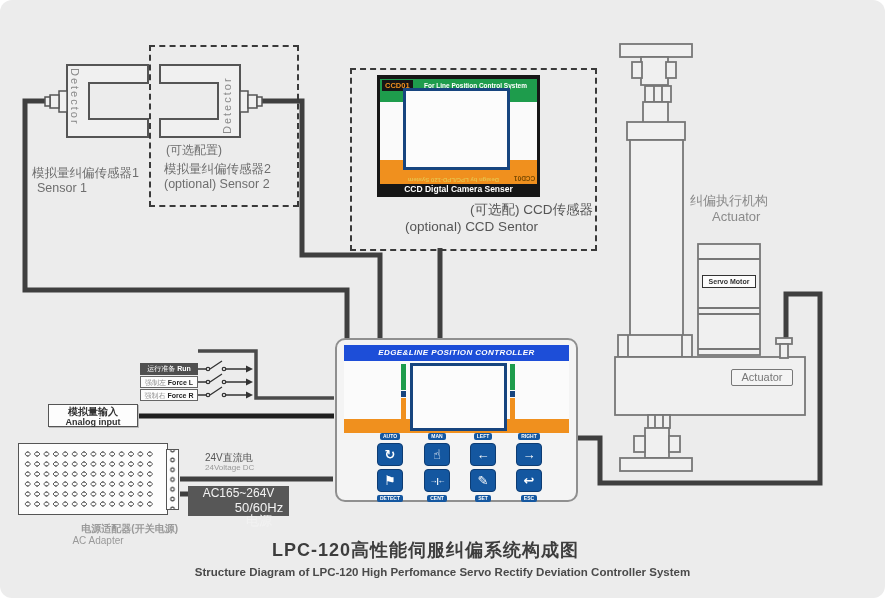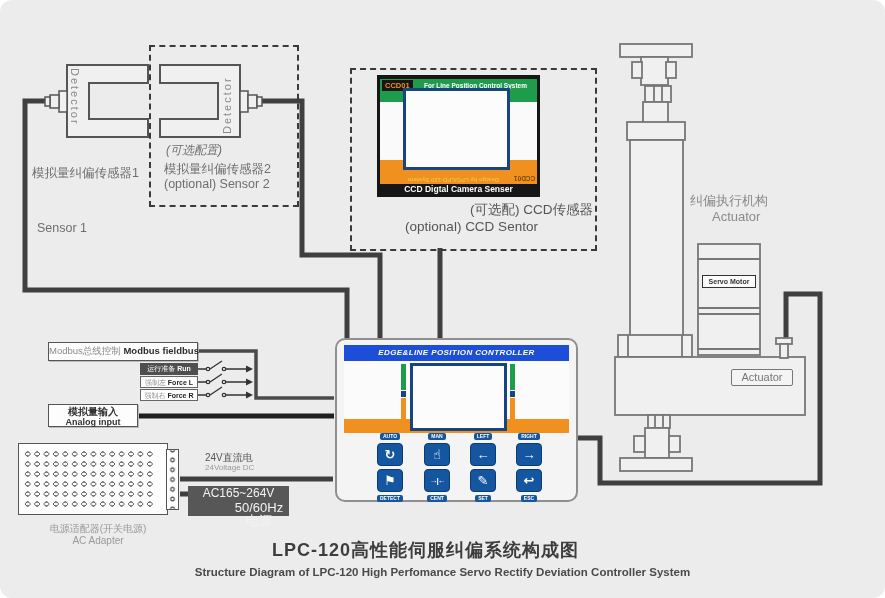--- a/index.html
+++ b/index.html
@@ -143,24 +143,24 @@
       <rect x="620" y="458" width="72" height="13"></rect>
     </g>
   </svg>
 
   <div class="abs dashed" style="left:149px;top:45px;width:146px;height:158px;"></div>
 
   <div class="abs dashed" style="left:350px;top:68px;width:243px;height:179px;"></div>
 
   <div class="abs vtext" style="left:69px;top:68px;height:66px;">Detector</div>
   <div class="abs glabel" style="left:32px;top:165px;font-size:12.5px;">模拟量纠偏传感器1</div>
-  <div class="abs glabel" style="left:37px;top:181px;font-size:12.5px;margin-top:40px;">Sensor 1</div>
+  <div class="abs glabel" style="left:37px;top:181px;font-size:12.5px;">Sensor 1</div>
 
   <div class="abs vtext flip" style="left:221px;top:70px;height:64px;">Detector</div>
-  <div class="abs glabel" style="left:166px;top:142px;font-size:12px;font-style:italic;">(可选配置)</div>
+  <div class="abs glabel" style="left:166px;top:142px;font-size:12px;">(可选配置)</div>
   <div class="abs glabel" style="left:164px;top:161px;font-size:12.5px;">模拟量纠偏传感器2</div>
   <div class="abs glabel" style="left:164px;top:177px;font-size:12.5px;">(optional) Sensor 2</div>
 
   <div class="abs" id="ccd-device">
     <div id="ccd-green" style="background:#1e9c4c;">
       <span id="ccd-banner">For Line Position Control System</span>
       <span id="ccd-model">CCD01</span>
     </div>
     <div id="ccd-white"></div>
     <div id="ccd-orange" style="background:#f0901e;">
@@ -220,24 +220,20 @@
       <div class="blue-btn">
           <span>→</span>
         </div>
       <div class="blue-btn">
           <span>↩</span>
         </div>
       <span class="btn-tab">ESC</span>
     </div>
   </div>
 
-  <div class="abs iobox" id="modbus-box">
-    <span class="zh">Modbus总线控制</span>
-    <span class="en">Modbus fieldbus</span>
-  </div>
 
   <div class="abs swrow dark" style="top:363px;">
     <span class="zh">运行准备</span>
     <span class="en">Run</span>
   </div>
   <div class="abs swrow lite" style="top:376px;">
     <span class="zh">强制左</span>
     <span class="en">Force L</span>
   </div>
   <div class="abs swrow lite" style="top:389px;">
@@ -253,21 +249,21 @@
   <div class="abs" id="adapter">
     <div id="holes"></div>
   </div>
   <div class="abs" id="terminals"></div>
   <div class="abs" style="left:205px;top:451px;font-size:10px;color:#555;">24V直流电</div>
   <div class="abs" style="left:205px;top:463px;font-size:8px;color:#999;">24Voltage DC</div>
   <div class="abs" id="acbox">
     <span class="l1">AC165~264V</span>
     <span class="l2">50/60Hz 电源</span>
   </div>
-  <div class="abs" style="left:18px;top:522px;width:160px;text-align:center;font-size:10px;color:#999;">电源适配器(开关电源)</div>
+  <div class="abs" style="left:18px;top:522px;width:160px;text-align:right;font-size:10px;color:#999;font-weight:bold;">电源适配器(开关电源)</div>
   <div class="abs" style="left:18px;top:535px;width:160px;text-align:center;font-size:10px;color:#999;">AC Adapter</div>
 
   <div class="abs" style="left:690px;top:192px;font-size:13px;color:#8a8a8a;">纠偏执行机构</div>
   <div class="abs" style="left:712px;top:209px;font-size:13px;color:#8a8a8a;">Actuator</div>
   <div class="abs frame-label" style="left:702px;top:275px;width:54px;height:13px;font-size:7px;font-weight:bold;color:#333;line-height:11px;border-color:#333;background:#fcfcfc;">Servo Motor</div>
   <div class="abs frame-label" style="left:731px;top:369px;width:62px;height:17px;font-size:11px;color:#777;line-height:15px;border-radius:2px;">Actuator</div>
 
   <div class="abs" id="title-zh">LPC-120高性能伺服纠偏系统构成图</div>
   <div class="abs" id="title-en">Structure Diagram of LPC-120 High Perfomance Servo Rectify Deviation Controller System</div>
 

